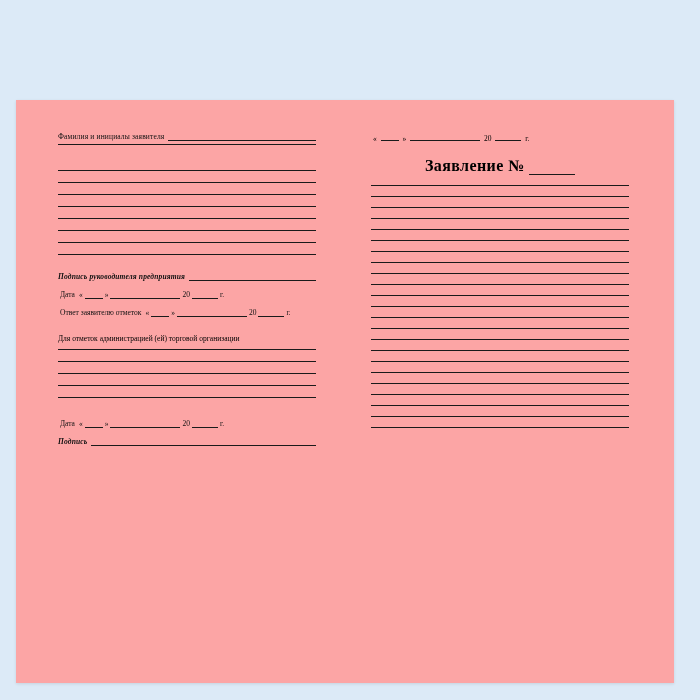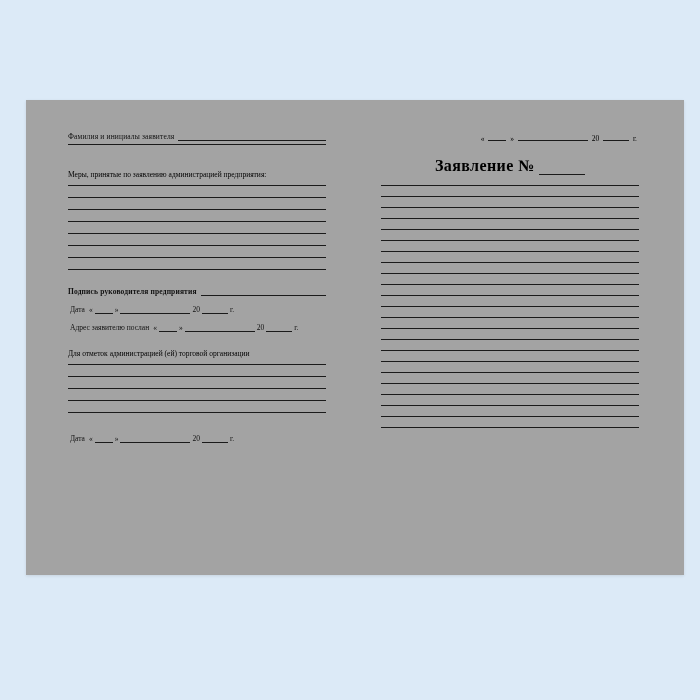--- a/index.html
+++ b/index.html
@@ -13,25 +13,25 @@
     font-family: "Liberation Serif", serif;
     overflow: hidden;
   }
   .stage {
     position: relative;
     width: 700px;
     height: 700px;
   }
   .paper {
     position: absolute;
-    left: 26px;
+    left: 16px;
     top: 100px;
     width: 658px;
-    height: 475px;
-    background: #a3a3a3;
+    height: 583px;
+    background: #fca5a5;
     box-shadow: 0 1px 3px rgba(0,0,0,0.10);
   }
   .page {
     position: absolute;
     left: 0;
     top: 0;
     width: 100%;
     height: 100%;
   }
   .col-left {
@@ -56,20 +56,21 @@
     margin-bottom: 3px;
     white-space: nowrap;
   }
   .row .lbl {
     font-size: 7.5px;
     letter-spacing: 0.15px;
     padding-right: 4px;
   }
   .row .lbl.bold {
     font-weight: bold;
+    font-style: italic;
   }
   .row .fill {
     flex: 1 1 auto;
     border-bottom: 1px solid #1a1a1a;
     height: 8px;
   }
 
   
   .line {
     border-bottom: 1px solid #1a1a1a;
@@ -114,42 +115,40 @@
     display: inline-block;
     width: 46px;
     border-bottom: 1px solid #1a1a1a;
     height: 10px;
     vertical-align: bottom;
   }
   .date-head {
     font-size: 7.5px;
     white-space: nowrap;
     margin-bottom: 2px;
-    text-align: right;
   }
 </style>
 </head>
 <body>
 
 <div class="stage">
   <div class="paper">
     <div class="page">
 
       <div class="col-left">
 
         <div class="row">
           <span class="lbl">Фамилия и инициалы заявителя</span>
           <span class="fill"></span>
         </div>
         <div class="line"></div>
 
 
         <div class="spacer-14"></div>
 
-        <div class="block-title">Меры, принятые по заявлению администрацией предприятия:</div>
 
         <div class="line"></div>
         <div class="line"></div>
         <div class="line"></div>
         <div class="line"></div>
         <div class="line"></div>
         <div class="line"></div>
         <div class="line"></div>
         <div class="line"></div>
 
@@ -169,21 +168,21 @@
           <span class="txt">»</span>
           <span class="seg w70"></span>
           <span class="txt">20</span>
           <span class="seg w26"></span>
           <span class="txt">г.</span>
         </div>
 
         <div class="spacer-6"></div>
 
         <div class="row">
-          <span class="txt">Адрес  заявителю  послан</span>
+          <span class="txt">Ответ  заявителю  отметок</span>
           <span class="txt">«</span>
           <span class="seg w18"></span>
           <span class="txt">»</span>
           <span class="seg w70"></span>
           <span class="txt">20</span>
           <span class="seg w26"></span>
           <span class="txt">г.</span>
         </div>
 
         <div class="spacer-14"></div>
@@ -205,20 +204,24 @@
           <span class="txt">»</span>
           <span class="seg w70"></span>
           <span class="txt">20</span>
           <span class="seg w26"></span>
           <span class="txt">г.</span>
         </div>
 
         <div class="spacer-6"></div>
 
 
+        <div class="row">
+          <span class="lbl bold">Подпись</span>
+          <span class="fill"></span>
+        </div>
 
       </div>
 
       <div class="col-right">
 
         <div class="date-head">
           <span class="txt">«</span>
           <span class="seg w18"></span>
           <span class="txt">»</span>
           <span class="seg w70"></span>

